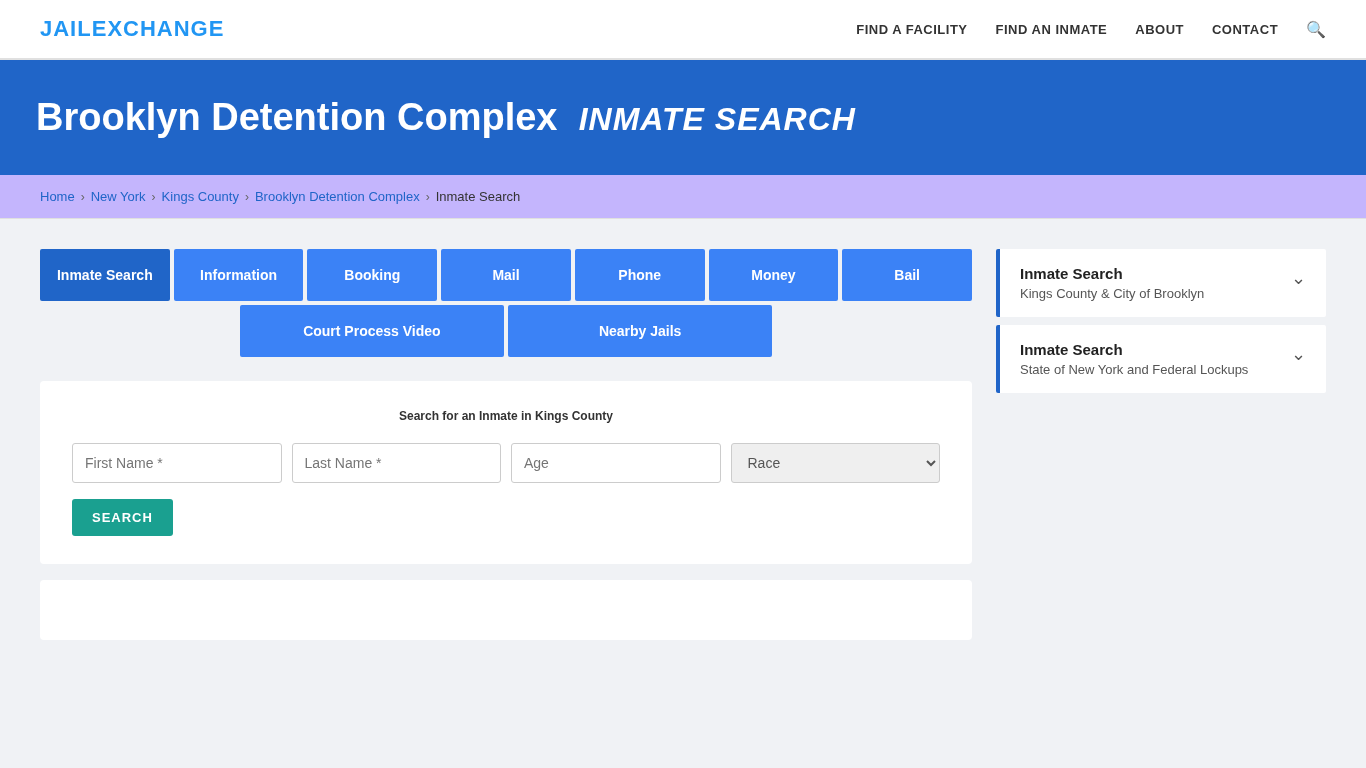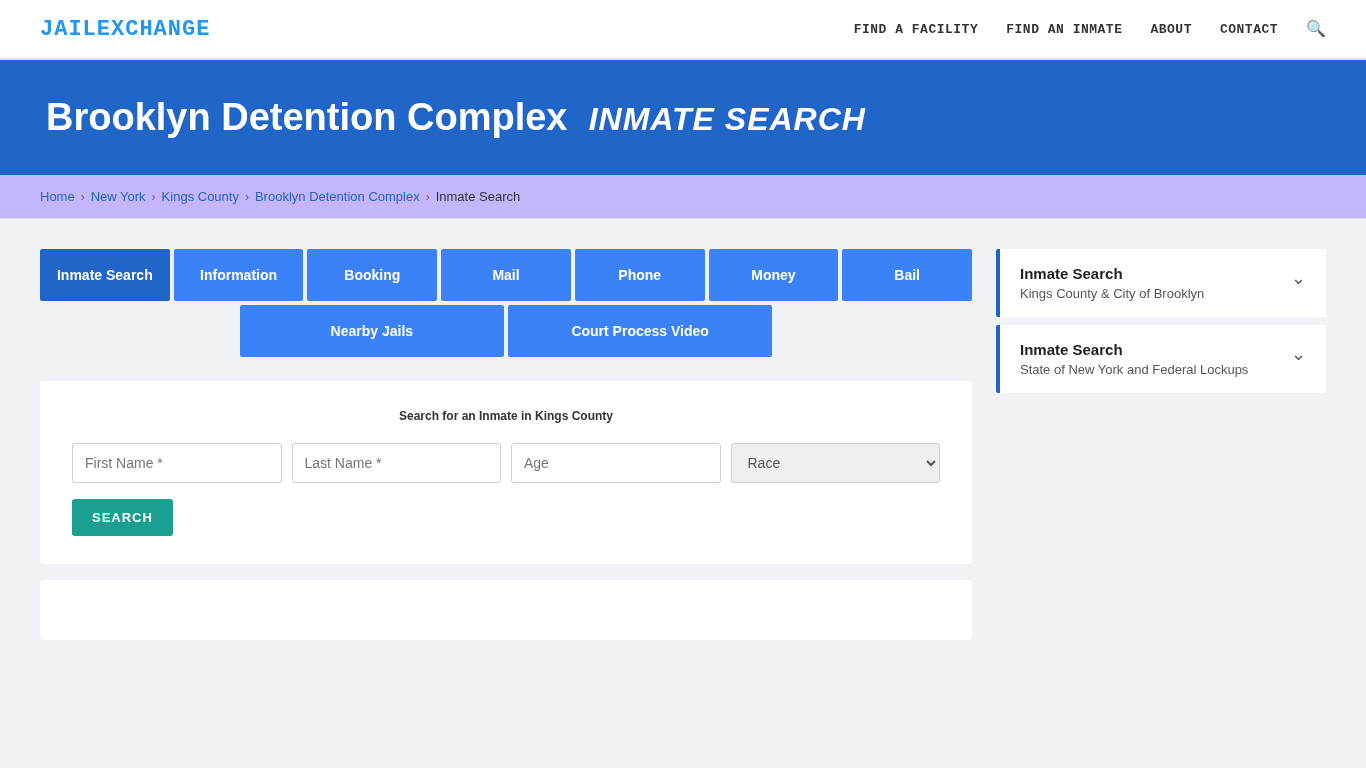--- a/index.html
+++ b/index.html
@@ -7,21 +7,20 @@
 
     
     .navbar {
       background: #fff;
       border-bottom: 2px solid #e0e0e0;
       padding: 0 40px;
       height: 60px;
       display: flex;
       align-items: center;
       justify-content: space-between;
-      font-family: Liberation Mono, monospace;
     }
     .logo {
       font-size: 22px;
       font-weight: 900;
       letter-spacing: 1px;
       color: #222;
       text-transform: uppercase;
     }
     .logo span { color: #2196f3; }
     .nav-links {
@@ -40,21 +39,21 @@
     }
     .search-icon-nav {
       font-size: 16px;
       color: #333;
       cursor: pointer;
     }
 
     
     .hero {
       background: #2065c8;
-      padding: 36px 46px;
+      padding: 36px 36px;
     }
     .hero h1 {
       color: #fff;
       font-size: 38px;
       font-weight: 800;
     }
     .hero h1 em {
       font-style: italic;
       font-weight: 700;
       font-size: 32px;
@@ -248,22 +247,22 @@
       <button class="btn-nav">Information</button>
       <button class="btn-nav">Booking</button>
       <button class="btn-nav">Mail</button>
       <button class="btn-nav">Phone</button>
       <button class="btn-nav">Money</button>
       <button class="btn-nav">Bail</button>
     </div>
 
 
     <div class="row3-wrapper">
+      <button class="btn-nav">Court Process Video</button>
       <button class="btn-nav">Nearby Jails</button>
-      <button class="btn-nav">Court Process Video</button>
     </div>
 
     <div class="search-box">
       <h2>Search for an Inmate in Kings County</h2>
       <div class="search-fields">
         <input type="text" placeholder="First Name *" style="">
         <input type="text" placeholder="Last Name *" style="">
         <input type="text" placeholder="Age" style="">
         <select>
           <option>Race</option>

